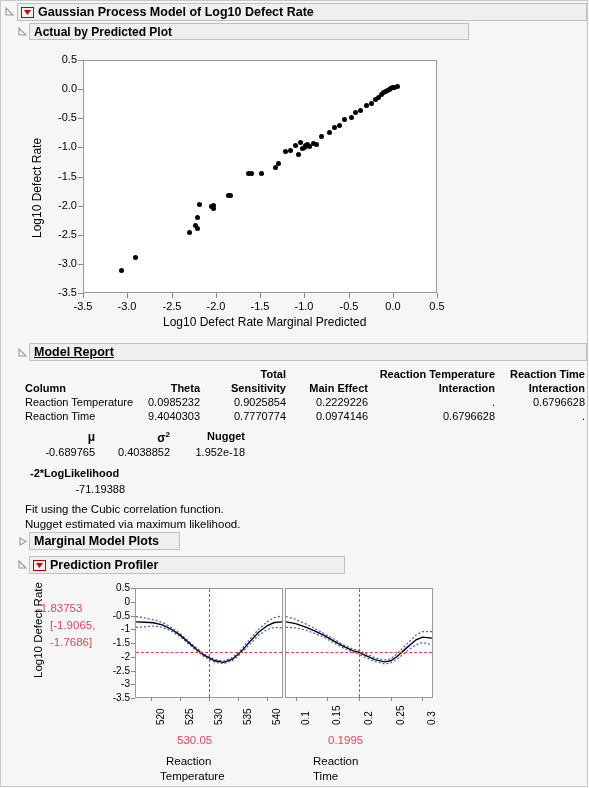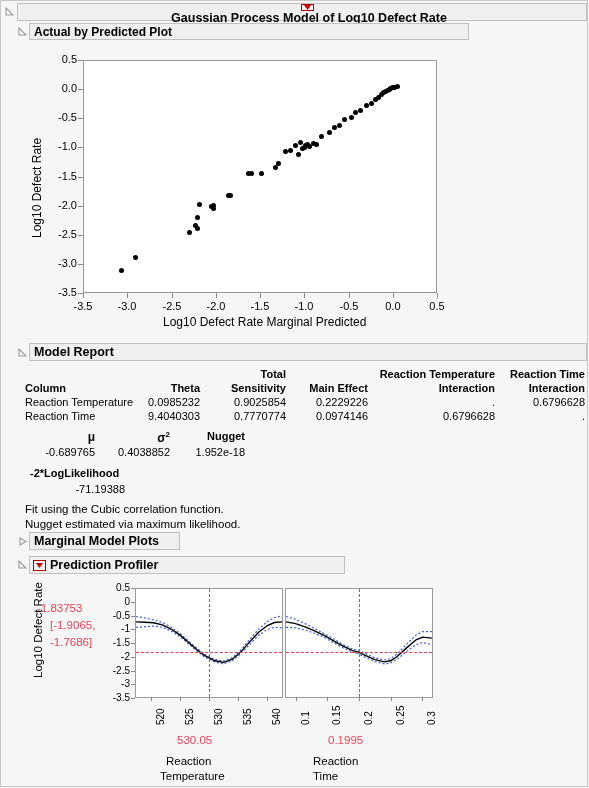--- a/index.html
+++ b/index.html
@@ -75,21 +75,21 @@
 </head>
 <body>
 
 <div class="outline"></div>
 
 <div class="tri" style="left:5px;top:7px;">
   <svg width="9" height="9" viewBox="0 0 9 9">
       <path d="M1 8 L1 1 L8 8 Z" fill="none" stroke="#9a9a9a" stroke-width="1.1"></path>
     </svg>
 </div>
-<div class="titlebar" style="left:17px;top:3px;width:570px;height:18px;padding-left:14px;font-size:12.5px;flex-direction:column;">
+<div class="titlebar" style="left:17px;top:3px;width:570px;height:18px;padding-left:3px;font-size:12.5px;">
   <span class="redbtn">
     <svg width="7" height="5" viewBox="0 0 7 5">
         <path d="M0 0 L7 0 L3.5 5 Z" fill="#cc0000"></path>
       </svg>
   </span>
   <span class="txt">Gaussian Process Model of Log10 Defect Rate</span>
 </div>
 
 <div class="tri" style="left:18px;top:27px;">
   <svg width="9" height="9" viewBox="0 0 9 9">
@@ -193,21 +193,21 @@
   </div>
 
 <div class="ylab-rot" style="left:30px;top:238px;">Log10 Defect Rate</div>
 <div class="axlabel" style="left:163px;top:315px;font-size:12px;">Log10 Defect Rate Marginal Predicted</div>
 
 <div class="tri" style="left:18px;top:348px;">
   <svg width="9" height="9" viewBox="0 0 9 9">
       <path d="M1 8 L1 1 L8 8 Z" fill="none" stroke="#9a9a9a" stroke-width="1.1"></path>
     </svg>
 </div>
-<div class="titlebar" style="left:29px;top:343px;width:558px;height:18px;padding-left:4px;font-size:12.5px;">
+<div class="titlebar" style="left:29px;top:343px;width:558px;height:18px;padding-left:4px;font-size:12.5px;text-decoration:underline;">
   <span class="txt">Model Report</span>
 </div>
 
 <div class="t b r" style="left:200px;top:368px;width:86px;">Total</div>
 <div class="t b r" style="left:330px;top:368px;width:165px;">Reaction Temperature</div>
 <div class="t b r" style="left:455px;top:368px;width:130px;">Reaction Time</div>
 
 <div class="t b" style="left:25px;top:382px;">Column</div>
 <div class="t b r" style="left:130px;top:382px;width:70px;">Theta</div>
 <div class="t b r" style="left:200px;top:382px;width:86px;">Sensitivity</div>

